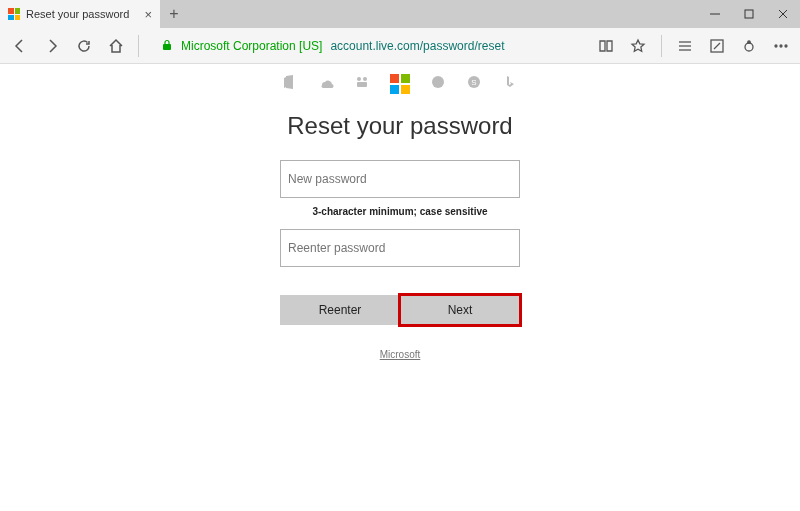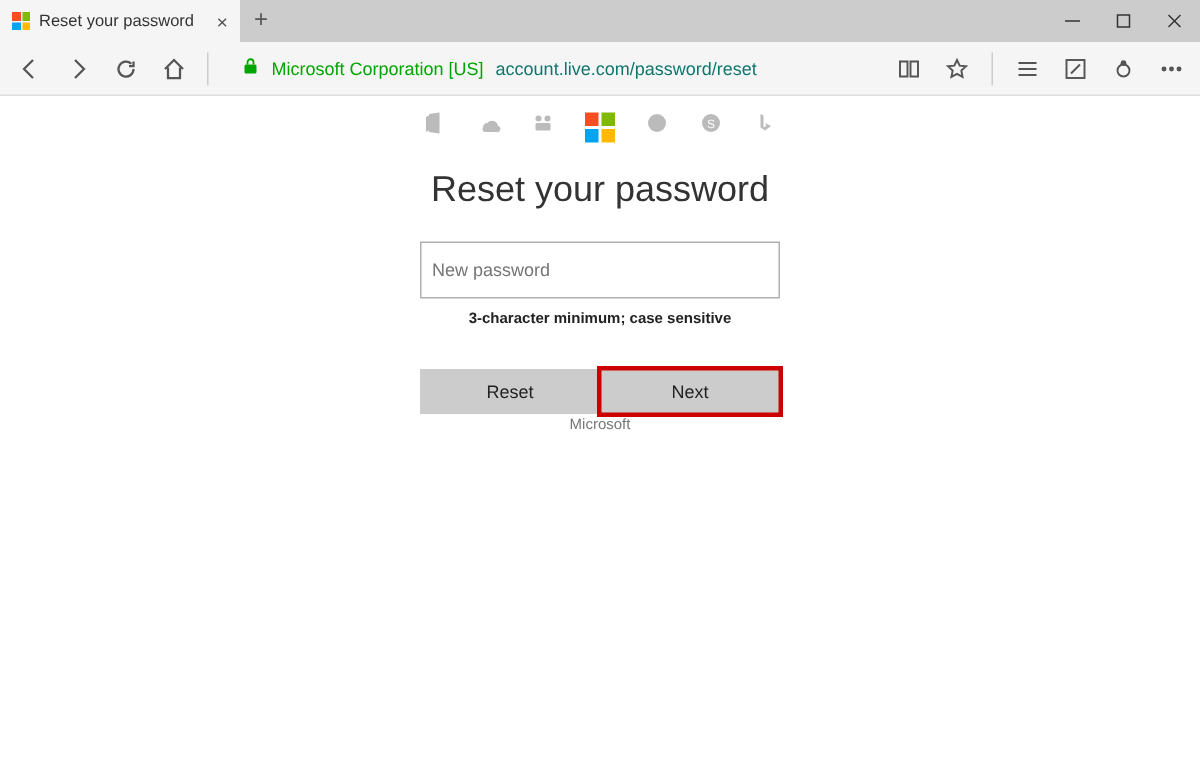--- a/index.html
+++ b/index.html
@@ -39,21 +39,21 @@
   .mslogo{width:20px;height:20px;display:grid;grid-template-columns:1fr 1fr;grid-template-rows:1fr 1fr;gap:2px;}
   .mslogo span:nth-child(1){background:#f25022;} .mslogo span:nth-child(2){background:#7fba00;}
   .mslogo span:nth-child(3){background:#00a4ef;} .mslogo span:nth-child(4){background:#ffb900;}
   h1{font-size:24px;font-weight:300;color:#333;margin-bottom:20px;}
   .form{width:240px;margin:0 auto;}
   .form input.field{width:100%;height:38px;border:1px solid #b0b0b0;padding:0 7px;font-size:12px;outline:none;}
   .hint{font-size:10px;color:#222;margin:8px 0 12px;font-weight:600;}
   .buttons{display:flex;gap:0;margin-top:28px;}
   .btn{flex:1;height:30px;background:#ccc;border:none;font-size:12px;color:#222;cursor:pointer;}
   .btn.primary{outline:3px solid #c00;outline-offset:-1px;}
-  .footer-brand{font-size:10px;color:#777;margin-top:2px;}
+  .footer-brand{font-size:10px;color:#777;margin-top:24px;text-decoration:underline;}
 </style>
 </head>
 <body>
 
 <div class="titlebar">
   <div class="tab">
     <span class="tab-favicon">
         <span></span>
         <span></span>
         <span></span>
@@ -183,19 +183,20 @@
     <span class="svc"><svg viewBox="0 0 16 16">
           <path d="M5 2v9l3 2 4-3-4-2 1 2-2 1V3z"></path>
         </svg></span>
   </div>
 
   <h1>Reset your password</h1>
 
   <div class="form">
     <input class="field" type="password" placeholder="New password" style="">
     <div class="hint">3-character minimum; case sensitive</div>
+    <input class="field" type="password" placeholder="Reenter password" style="">
     <div class="buttons">
-      <button class="btn">Reset</button>
+      <button class="btn">Reenter</button>
       <button class="btn primary">Next</button>
     </div>
     <div class="footer-brand">Microsoft</div>
   </div>
 </div>
 
 </body></html>

